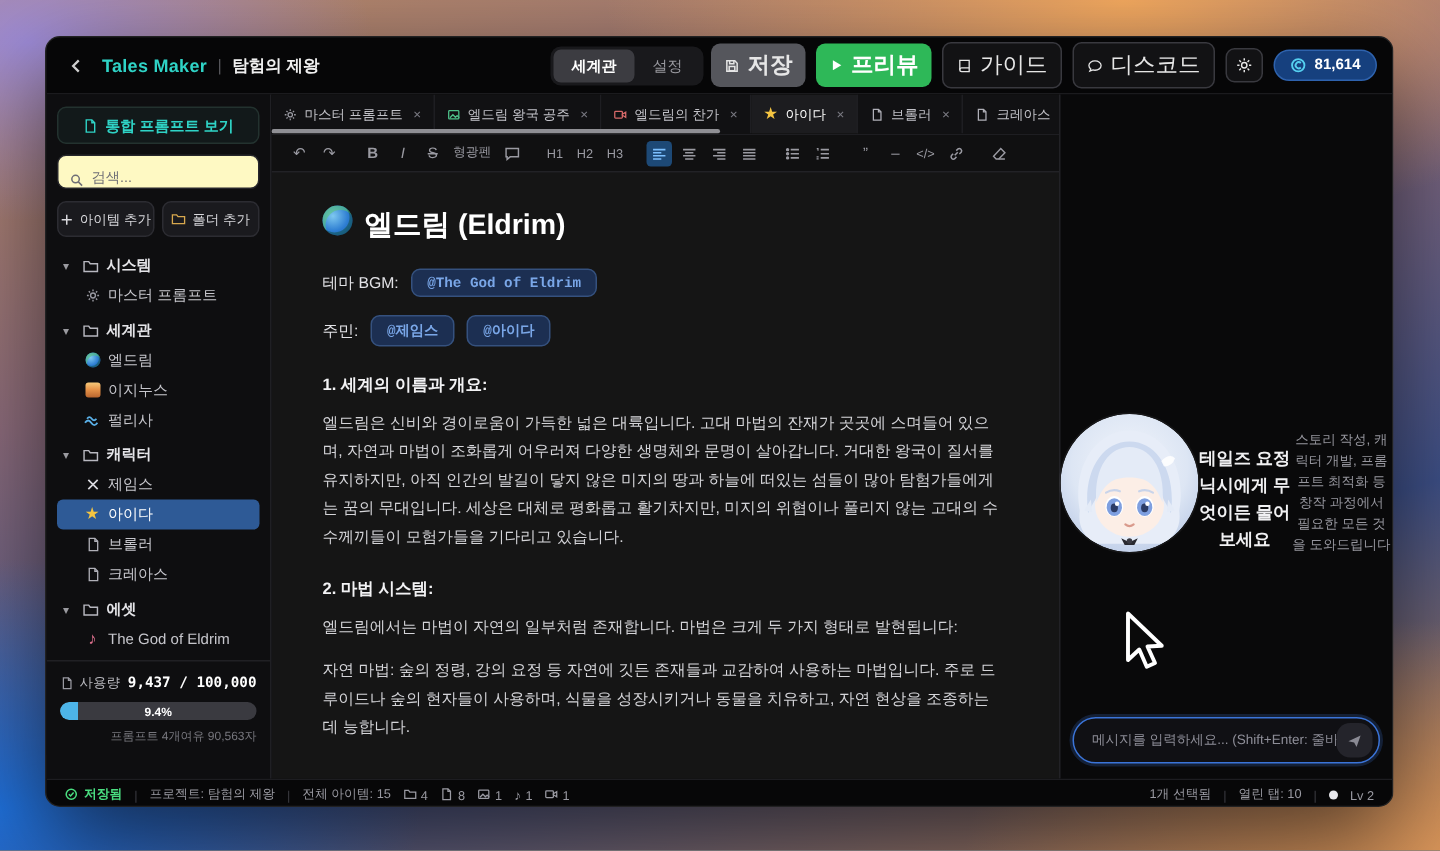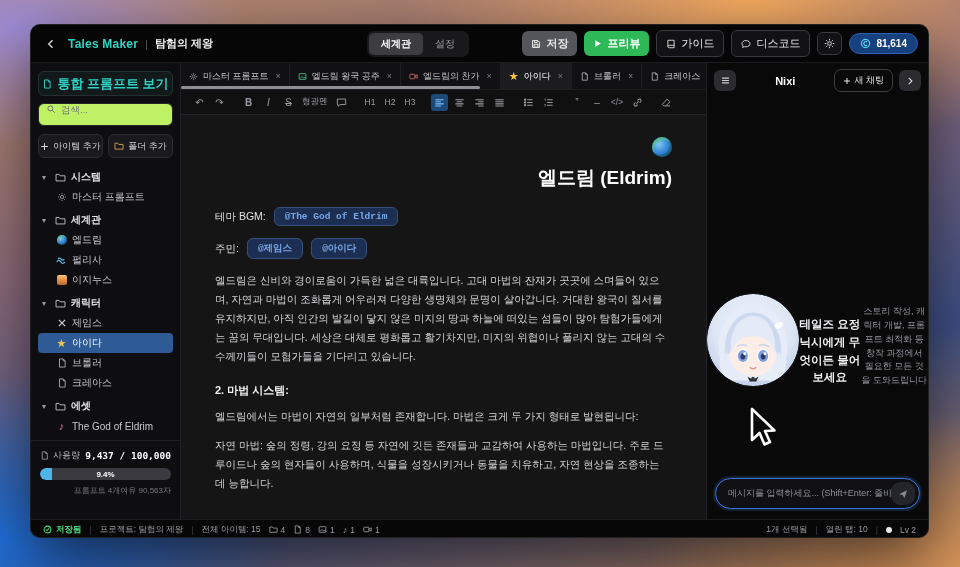--- a/index.html
+++ b/index.html
@@ -23,39 +23,39 @@
   .tb-back { width:20px; height:20px; display:flex; align-items:center; justify-content:center;
     color:#cfcfcf; border-radius:5px; cursor:pointer; }
   .logo { color:#2fd3c6; font-weight:bold; font-size:12px; letter-spacing:.2px; }
   .tb-div { color:#55555a; font-size:11px; }
   .proj { color:#f0f0f0; font-weight:bold; font-size:11px; }
   .tb-center { position:absolute; left:336px; top:6px; display:flex; background:#19191c;
     border-radius:7px; padding:2px; }
   .tb-tab { font-size:10px; color:#9a9aa0; padding:4px 12px; border-radius:5px; cursor:pointer; }
   .tb-tab.active { background:#3c3c41; color:#fff; font-weight:bold; }
   .tb-right { margin-left:auto; display:flex; align-items:center; gap:7px; }
-  .btn { display:flex; align-items:center; gap:5px; font-size:11px; color:#e6e6e6;
+  .btn { display:flex; align-items:center; gap:5px; font-size:15px; color:#e6e6e6;
     padding:5px 9px; border-radius:6px; cursor:pointer; white-space:nowrap; }
   .btn-save { background:#55565c; font-weight:bold; }
   .btn-preview { background:#2eb858; color:#fff; font-weight:bold; }
   .btn-ghost { border:1px solid #39393f; background:#121214; }
   .btn-iconic { border:1px solid #39393f; background:#121214; padding:5px 6px; }
   .credit-badge { display:flex; align-items:center; gap:5px; background:#16407e;
     border:1px solid #2e62ad; color:#fff; font-weight:bold; font-size:10px;
     padding:4px 10px; border-radius:12px; }
 
   .main { display:flex; height:456px; }
 
   
   .sidebar { position:relative; width:150px; background:#0e0e10; border-right:1px solid #202024;
     padding:8px 7px 0 7px; flex:none; }
   .sb-viewall { display:flex; align-items:center; justify-content:center; gap:5px;
-    border:1px solid #23322f; background:#12191a; color:#2fd3c6; font-size:13px; font-weight:bold;
+    border:1px solid #23322f; background:#12191a; color:#2fd3c6; font-size:10px; font-weight:bold;
     height:25px; border-radius:6px; cursor:pointer; margin-bottom:7px; }
-  .sb-search { display:flex; align-items:flex-start; gap:5px; background:#bef264; border:1px solid #26262b;
+  .sb-search { display:flex; align-items:flex-end; gap:5px; background:#fef9c3; border:1px solid #26262b;
     border-radius:6px; height:23px; padding:0 7px; color:#6e6e76; font-size:9.5px; margin-bottom:8px; }
   .sb-addrow { display:flex; gap:5px; margin-bottom:9px; }
   .sb-addbtn { flex:1; display:flex; align-items:center; justify-content:center; gap:4px;
     background:#1a1a1e; border:1px solid #2c2c32; border-radius:6px; height:24px;
     color:#d8d8dc; font-size:9px; cursor:pointer; white-space:nowrap; }
   .tree { font-size:10px; }
   .trow { display:flex; align-items:center; gap:5px; height:20px; padding:0 4px;
     border-radius:4px; color:#c6c6cc; cursor:pointer; white-space:nowrap; overflow:hidden; }
   .trow.folder { color:#e4e4e8; font-weight:bold; margin-top:3px; }
   .trow.child { padding-left:18px; }
@@ -95,22 +95,22 @@
   .etoolbar { display:flex; align-items:center; gap:3px; height:26px; background:#101011;
     border-top:1px solid #1e1e22; border-bottom:1px solid #222226; padding:0 10px;
     color:#9a9aa2; font-size:10px; flex:none; }
   .tbi { display:flex; align-items:center; justify-content:center; min-width:17px; height:17px;
     border-radius:3px; cursor:pointer; padding:0 2px; }
   .tbi.on { background:#1d4976; color:#7cc0ff; }
   .tbi.b { font-weight:bold; } .tbi.i { font-style:italic; } .tbi.s { text-decoration:line-through; }
   .tbi.small { font-size:8.5px; }
   .tb-sep { width:6px; }
   .doc { flex:1; overflow:hidden; padding:22px 34px 0 34px; }
-  .doc-title { display:flex; align-items:flex-end; gap:8px; color:#fff; font-size:19px;
-    font-weight:bold; margin-bottom:16px;flex-direction:column; }
+  .doc-title { display:flex; align-items:flex-start; gap:8px; color:#fff; font-size:19px;
+    font-weight:bold; margin-bottom:16px; }
   .doc-globe { width:20px; height:20px; border-radius:50%;
     background:radial-gradient(circle at 35% 35%, #7ec8f0, #2d7dd2 55%, #1b5ca8);
     box-shadow:inset -2px -2px 0 rgba(0,60,0,.35), inset 2px 3px 0 rgba(90,200,110,.55); }
   .meta-row { display:flex; align-items:center; gap:8px; margin-bottom:12px; }
   .meta-label { color:#e2e2e6; font-size:10.5px; }
   .chip { background:#1c2f52; border:1px solid #35517e; color:#7aa7e8; font-size:9.5px;
     font-weight:bold; padding:3px 10px; border-radius:6px; cursor:pointer;font-family:Liberation Mono, monospace; }
   .doc h3 { color:#f2f2f4; font-size:11px; margin:18px 0 9px; }
   .doc p { color:#d4d4d8; font-size:10.5px; line-height:1.8; margin-bottom:10px; }
 
@@ -276,32 +276,32 @@
           <span>세계관</span>
         </div>
         <div class="trow child">
           <span class="ticon">
                 <span class="globe-dot"></span>
               </span>
           <span>엘드림</span>
         </div>
         <div class="trow child">
           <span class="ticon">
+                <span class="desert-dot"></span>
+              </span>
+          <span>이지누스</span>
+        </div>
+        <div class="trow child">
+          <span class="ticon">
                 <svg class="ic" width="11" height="11" viewBox="0 0 16 16" fill="none" stroke="#5ab0e8" stroke-width="1.8">
                   <path d="M1 10c2-3 4-3 6 0s4 3 6 0"></path>
                   <path d="M3 6c1.5-2 3-2 4.5 0s3 2 4.5 0"></path>
                 </svg>
               </span>
           <span>펄리사</span>
-        </div>
-        <div class="trow child">
-          <span class="ticon">
-                <span class="desert-dot"></span>
-              </span>
-          <span>이지누스</span>
         </div>
 
         <div class="trow folder">
           <span class="chev">▾</span>
           <span class="ticon">
                 <svg class="ic" width="11" height="11" viewBox="0 0 16 16" fill="none" stroke="#b8b8c0" stroke-width="1.4">
                   <path d="M1.5 3.5h4.5l1.5 2h7v7.5h-13z"></path>
                 </svg>
               </span>
           <span>캐릭터</span>
@@ -520,47 +520,29 @@
         <div class="meta-row">
           <span class="meta-label">테마 BGM:</span>
           <span class="chip">@The God of Eldrim</span>
         </div>
         <div class="meta-row">
           <span class="meta-label">주민:</span>
           <span class="chip">@제임스</span>
           <span class="chip">@아이다</span>
         </div>
 
+        <h3>1. 세계의 이름과 개요:</h3>
         <p>엘드림은 신비와 경이로움이 가득한 넓은 대륙입니다. 고대 마법의 잔재가 곳곳에 스며들어 있으며, 자연과 마법이 조화롭게 어우러져 다양한 생명체와 문명이 살아갑니다. 거대한 왕국이 질서를 유지하지만, 아직 인간의 발길이 닿지 않은 미지의 땅과 하늘에 떠있는 섬들이 많아 탐험가들에게는 꿈의 무대입니다. 세상은 대체로 평화롭고 활기차지만, 미지의 위협이나 풀리지 않는 고대의 수수께끼들이 모험가들을 기다리고 있습니다.</p>
         <h3>2. 마법 시스템:</h3>
         <p>엘드림에서는 마법이 자연의 일부처럼 존재합니다. 마법은 크게 두 가지 형태로 발현됩니다:</p>
         <p>자연 마법: 숲의 정령, 강의 요정 등 자연에 깃든 존재들과 교감하여 사용하는 마법입니다. 주로 드루이드나 숲의 현자들이 사용하며, 식물을 성장시키거나 동물을 치유하고, 자연 현상을 조종하는 데 능합니다.</p>
       </div>
     </section>
 
     <aside class="chat">
-      <div class="chat-head">
-        <div class="icon-btn">
-          <svg class="ic" width="11" height="11" viewBox="0 0 16 16" fill="none" stroke="currentColor" stroke-width="1.6">
-                <path d="M3 4.5h10M3 8h10M3 11.5h10"></path>
-              </svg>
-        </div>
-        <div class="chat-title">Nixi</div>
-        <div class="newchat">
-          <svg class="ic" width="8" height="8" viewBox="0 0 16 16" fill="none" stroke="currentColor" stroke-width="2">
-                <path d="M8 2v12M2 8h12"></path>
-              </svg>
-          <span>새 채팅</span>
-        </div>
-        <div class="icon-btn">
-          <svg class="ic" width="10" height="10" viewBox="0 0 16 16" fill="none" stroke="currentColor" stroke-width="2">
-                <path d="M6 3l5 5-5 5"></path>
-              </svg>
-        </div>
-      </div>
 
       <div class="chat-body">
         <div class="avatar">
           <svg viewBox="0 0 100 100" width="92" height="92">
             <defs>
               <radialGradient id="avbg" cx="50%" cy="38%" r="70%">
                 <stop offset="0%" stop-color="#f2f5fb"></stop>
                     <stop offset="60%" stop-color="#dde6f4"></stop>
                     <stop offset="100%" stop-color="#b9c9e6"></stop>
               </radialGradient>

